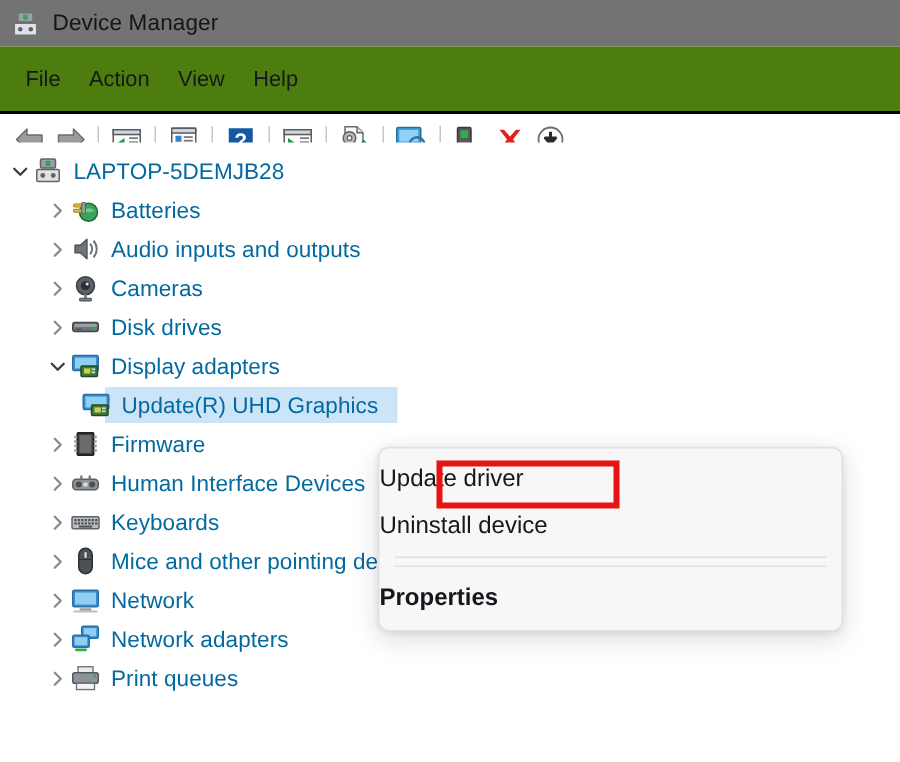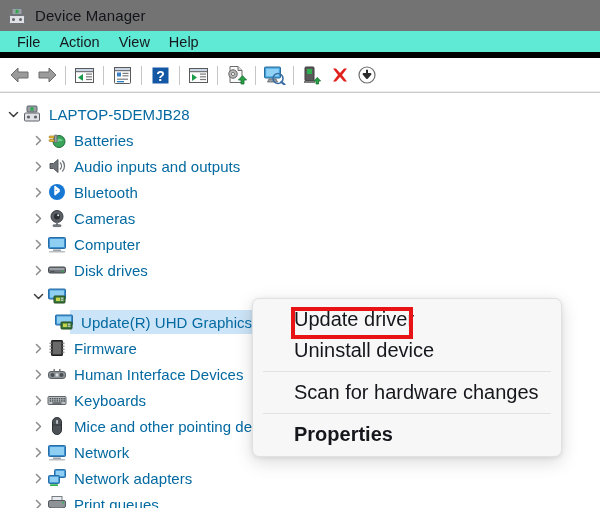--- a/index.html
+++ b/index.html
@@ -33,27 +33,27 @@
     margin-right: 9px;
   }
   .title-text {
     font-size: 15px;
     color: #14151a;
     letter-spacing: 0.1px;
   }
 
   
   .menubar {
-    height: 27px;
-    background: #5eead4;
+    height: 45px;
+    background: #4d7c0f;
     display: flex;
     align-items: center;
     padding-left: 8px;
     box-sizing: border-box;
-    border-bottom: 6px solid #000000;
+    border-bottom: 2px solid #000000;
   }
   .menu-item {
     font-size: 14.5px;
     color: #16171c;
     padding: 2px 10px 2px 9px;
     cursor: default;
     white-space: nowrap;
   }
 
   
@@ -151,22 +151,21 @@
     border: 1px solid #e1e1e1;
     border-radius: 7px;
     box-shadow: 0 5px 18px rgba(0,0,0,0.15), 0 1px 4px rgba(0,0,0,0.08);
     padding: 5px 0 6px 0;
     box-sizing: border-box;
   }
   .ctx-item {
     height: 31px;
     display: flex;
     align-items: center;
-    padding-left: 41px;
-    font-size: 20px;
+    font-size: 16px;
     color: #16171c;
     box-sizing: border-box;
     position: relative;
   }
   .ctx-item.bold { font-weight: bold; align-items: center; }
   .ctx-sep {
     height: 1px;
     background: #e2e2e2;
     margin: 5px 10px 5px 10px;
   }
@@ -365,69 +364,39 @@
     <div class="row-icon">
       <svg width="20" height="20" viewBox="0 0 20 20">
         <path d="M3 7.5 L6.5 7.5 L11 3.5 L11 16.5 L6.5 12.5 L3 12.5 Z" fill="#6e7479" stroke="#4a4f54" stroke-width="0.9" stroke-linejoin="round"></path>
         <path d="M13 6.5 a5 5 0 0 1 0 7" fill="none" stroke="#6e7479" stroke-width="1.3"></path>
         <path d="M15.3 4.5 a8 8 0 0 1 0 11" fill="none" stroke="#6e7479" stroke-width="1.3"></path>
       </svg>
     </div>
     <div class="row-label">Audio inputs and outputs</div>
   </div>
 
-  <div class="row depth1">
-    <div class="chev">
-      <svg width="11" height="11" viewBox="0 0 11 11">
-          <path d="M3.5 1.5 L7.5 5.5 L3.5 9.5" fill="none" stroke="#8a8a8a" stroke-width="1.5" stroke-linecap="round" stroke-linejoin="round"></path>
-        </svg>
-    </div>
-    <div class="row-icon">
-      <svg width="20" height="20" viewBox="0 0 20 20">
-        <circle cx="10" cy="10" r="8" fill="#1778d4"></circle>
-        <path d="M8 6.2 L12.2 9.2 L8 12.6 L8 4.5 L12.2 7.9 L8 10.8" fill="none" stroke="#ffffff" stroke-width="1.5" stroke-linejoin="round" stroke-linecap="round"></path>
-      </svg>
-    </div>
-    <div class="row-label">Bluetooth</div>
-  </div>
 
   <div class="row depth1">
     <div class="chev">
       <svg width="11" height="11" viewBox="0 0 11 11">
           <path d="M3.5 1.5 L7.5 5.5 L3.5 9.5" fill="none" stroke="#8a8a8a" stroke-width="1.5" stroke-linecap="round" stroke-linejoin="round"></path>
         </svg>
     </div>
     <div class="row-icon">
       <svg width="20" height="20" viewBox="0 0 20 20">
         <circle cx="10" cy="8.5" r="6" fill="#5a6066" stroke="#393e43" stroke-width="1"></circle>
         <circle cx="10" cy="8.5" r="3" fill="#2b2f33"></circle>
         <circle cx="11.1" cy="7.3" r="1" fill="#e3e8ec"></circle>
         <rect x="9" y="14.3" width="2" height="3" fill="#7d848a"></rect>
         <rect x="6" y="16.8" width="8" height="1.8" rx="0.8" fill="#7d848a" stroke="#4c5156" stroke-width="0.7"></rect>
       </svg>
     </div>
     <div class="row-label">Cameras</div>
   </div>
 
-  <div class="row depth1">
-    <div class="chev">
-      <svg width="11" height="11" viewBox="0 0 11 11">
-          <path d="M3.5 1.5 L7.5 5.5 L3.5 9.5" fill="none" stroke="#8a8a8a" stroke-width="1.5" stroke-linecap="round" stroke-linejoin="round"></path>
-        </svg>
-    </div>
-    <div class="row-icon">
-      <svg width="20" height="20" viewBox="0 0 20 20">
-        <rect x="1.5" y="3.5" width="17" height="11" rx="1" fill="#3a8fd0" stroke="#2a6ea6" stroke-width="1"></rect>
-        <rect x="3" y="5" width="14" height="8" fill="#8fd0f2"></rect>
-        <rect x="6" y="15.5" width="8" height="1.6" rx="0.6" fill="#9aa0a6"></rect>
-        <rect x="2" y="17" width="16" height="1.4" rx="0.6" fill="#b9bec3"></rect>
-      </svg>
-    </div>
-    <div class="row-label">Computer</div>
-  </div>
 
   <div class="row depth1">
     <div class="chev">
       <svg width="11" height="11" viewBox="0 0 11 11">
           <path d="M3.5 1.5 L7.5 5.5 L3.5 9.5" fill="none" stroke="#8a8a8a" stroke-width="1.5" stroke-linecap="round" stroke-linejoin="round"></path>
         </svg>
     </div>
     <div class="row-icon">
       <svg width="20" height="20" viewBox="0 0 20 20">
         <rect x="1.5" y="7" width="17" height="6" rx="1.6" fill="#6e7479" stroke="#41464b" stroke-width="1"></rect>
@@ -448,20 +417,21 @@
     <div class="row-icon">
       <svg width="20" height="20" viewBox="0 0 20 20">
         <rect x="1.5" y="3" width="17" height="10" rx="1" fill="#3a8fd0" stroke="#2a6ea6" stroke-width="1"></rect>
         <rect x="3" y="4.4" width="14" height="7.2" fill="#8fd0f2"></rect>
         <rect x="7" y="10" width="11" height="7" rx="0.8" fill="#3c7a3c" stroke="#22491f" stroke-width="1"></rect>
         <rect x="9" y="11.6" width="4.2" height="3.4" fill="#c9d44a"></rect>
         <rect x="14" y="11.6" width="2.4" height="1.2" fill="#d8d8d8"></rect>
         <rect x="14" y="13.6" width="2.4" height="1.2" fill="#d8d8d8"></rect>
       </svg>
     </div>
+    <div class="row-label">Display adapters</div>
   </div>
 
   <div class="row depth2 selected">
     <div class="hl"></div>
     <div class="row-icon">
       <svg width="20" height="20" viewBox="0 0 20 20">
         <rect x="1.5" y="3" width="17" height="10" rx="1" fill="#3a8fd0" stroke="#2a6ea6" stroke-width="1"></rect>
         <rect x="3" y="4.4" width="14" height="7.2" fill="#8fd0f2"></rect>
         <rect x="7" y="10" width="11" height="7" rx="0.8" fill="#3c7a3c" stroke="#22491f" stroke-width="1"></rect>
         <rect x="9" y="11.6" width="4.2" height="3.4" fill="#c9d44a"></rect>
@@ -624,23 +594,20 @@
     <span class="ctx-highlight"></span>
   </div>
 
 
   <div class="ctx-item">
     <span>Uninstall device</span>
   </div>
 
   <div class="ctx-sep"></div>
 
-  <div class="ctx-item">
-    <span>Scan for hardware changes</span>
-  </div>
 
   <div class="ctx-sep"></div>
 
   <div class="ctx-item bold">
     <span>Properties</span>
   </div>
 
 </div>
 
 </body></html>

